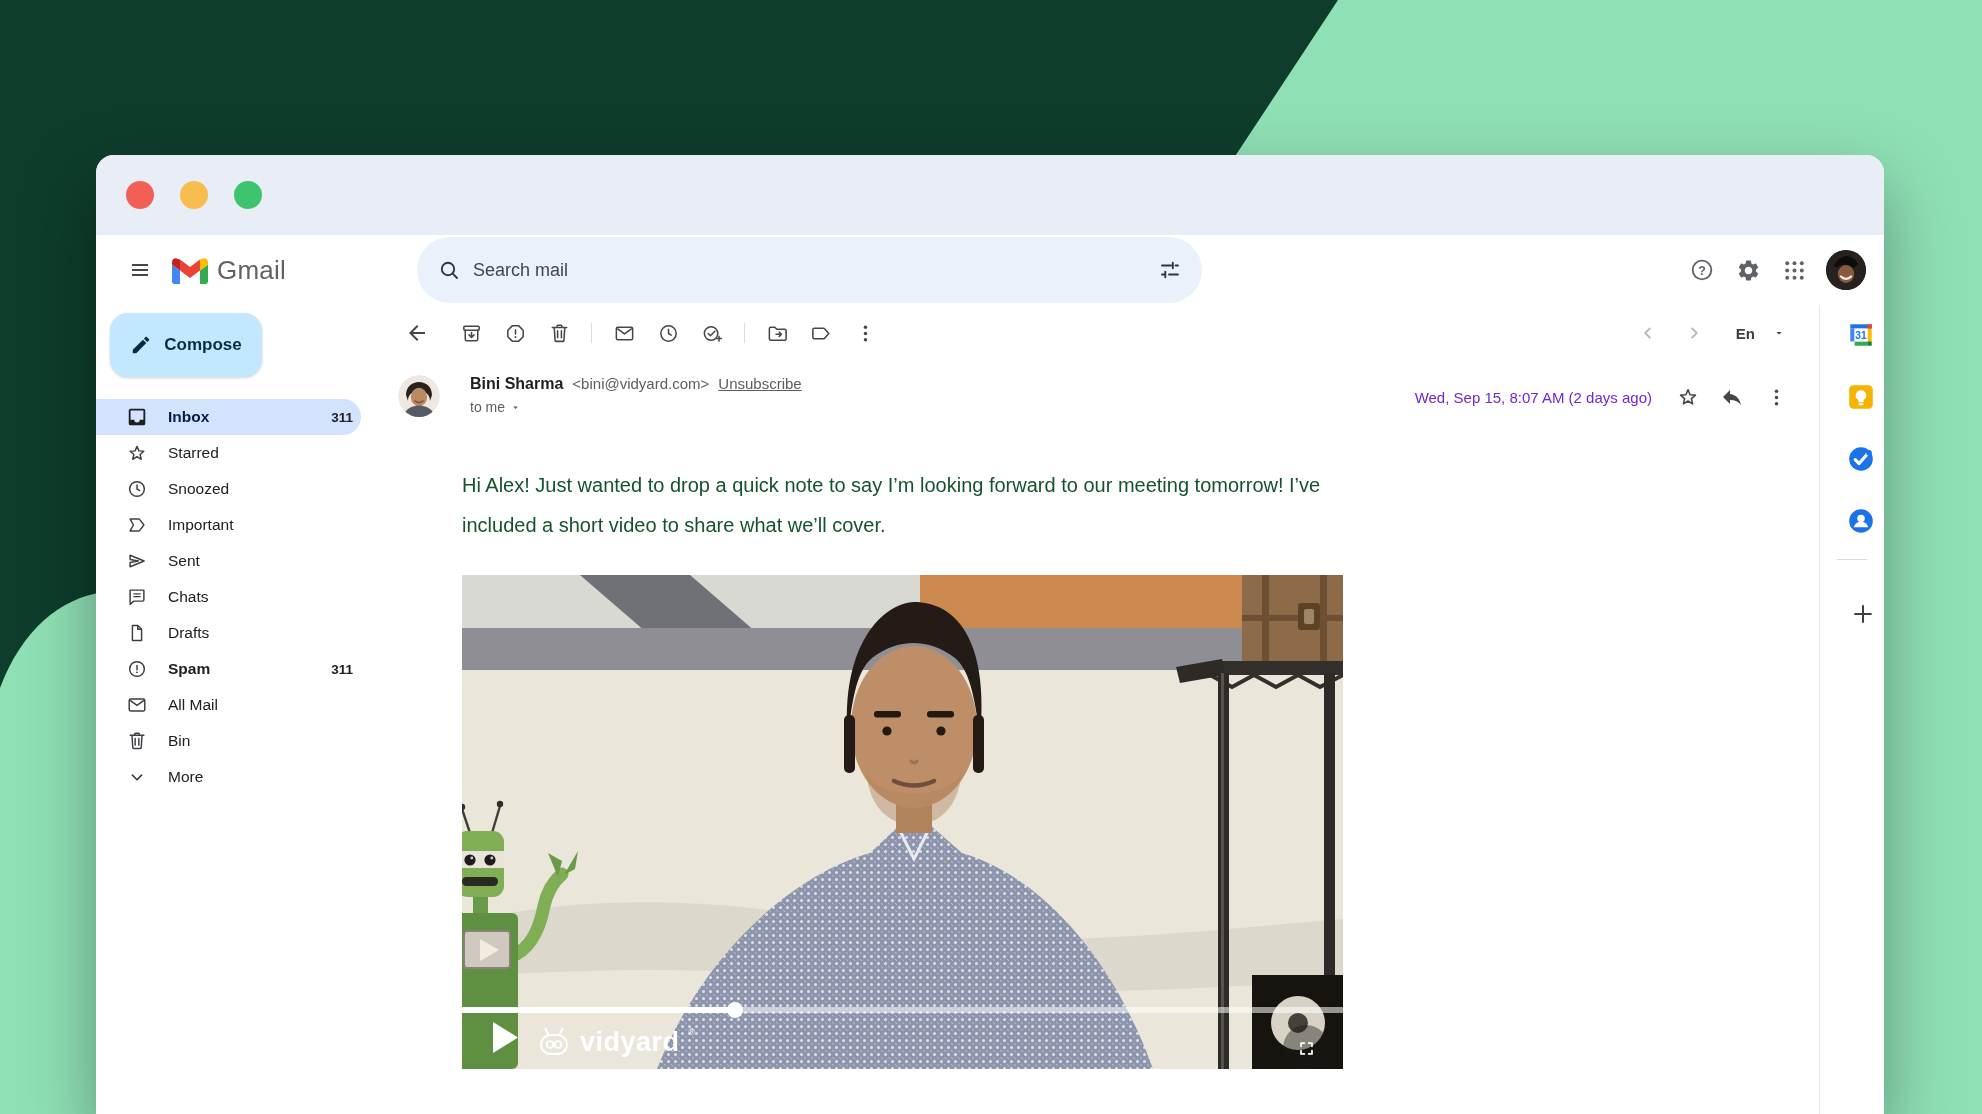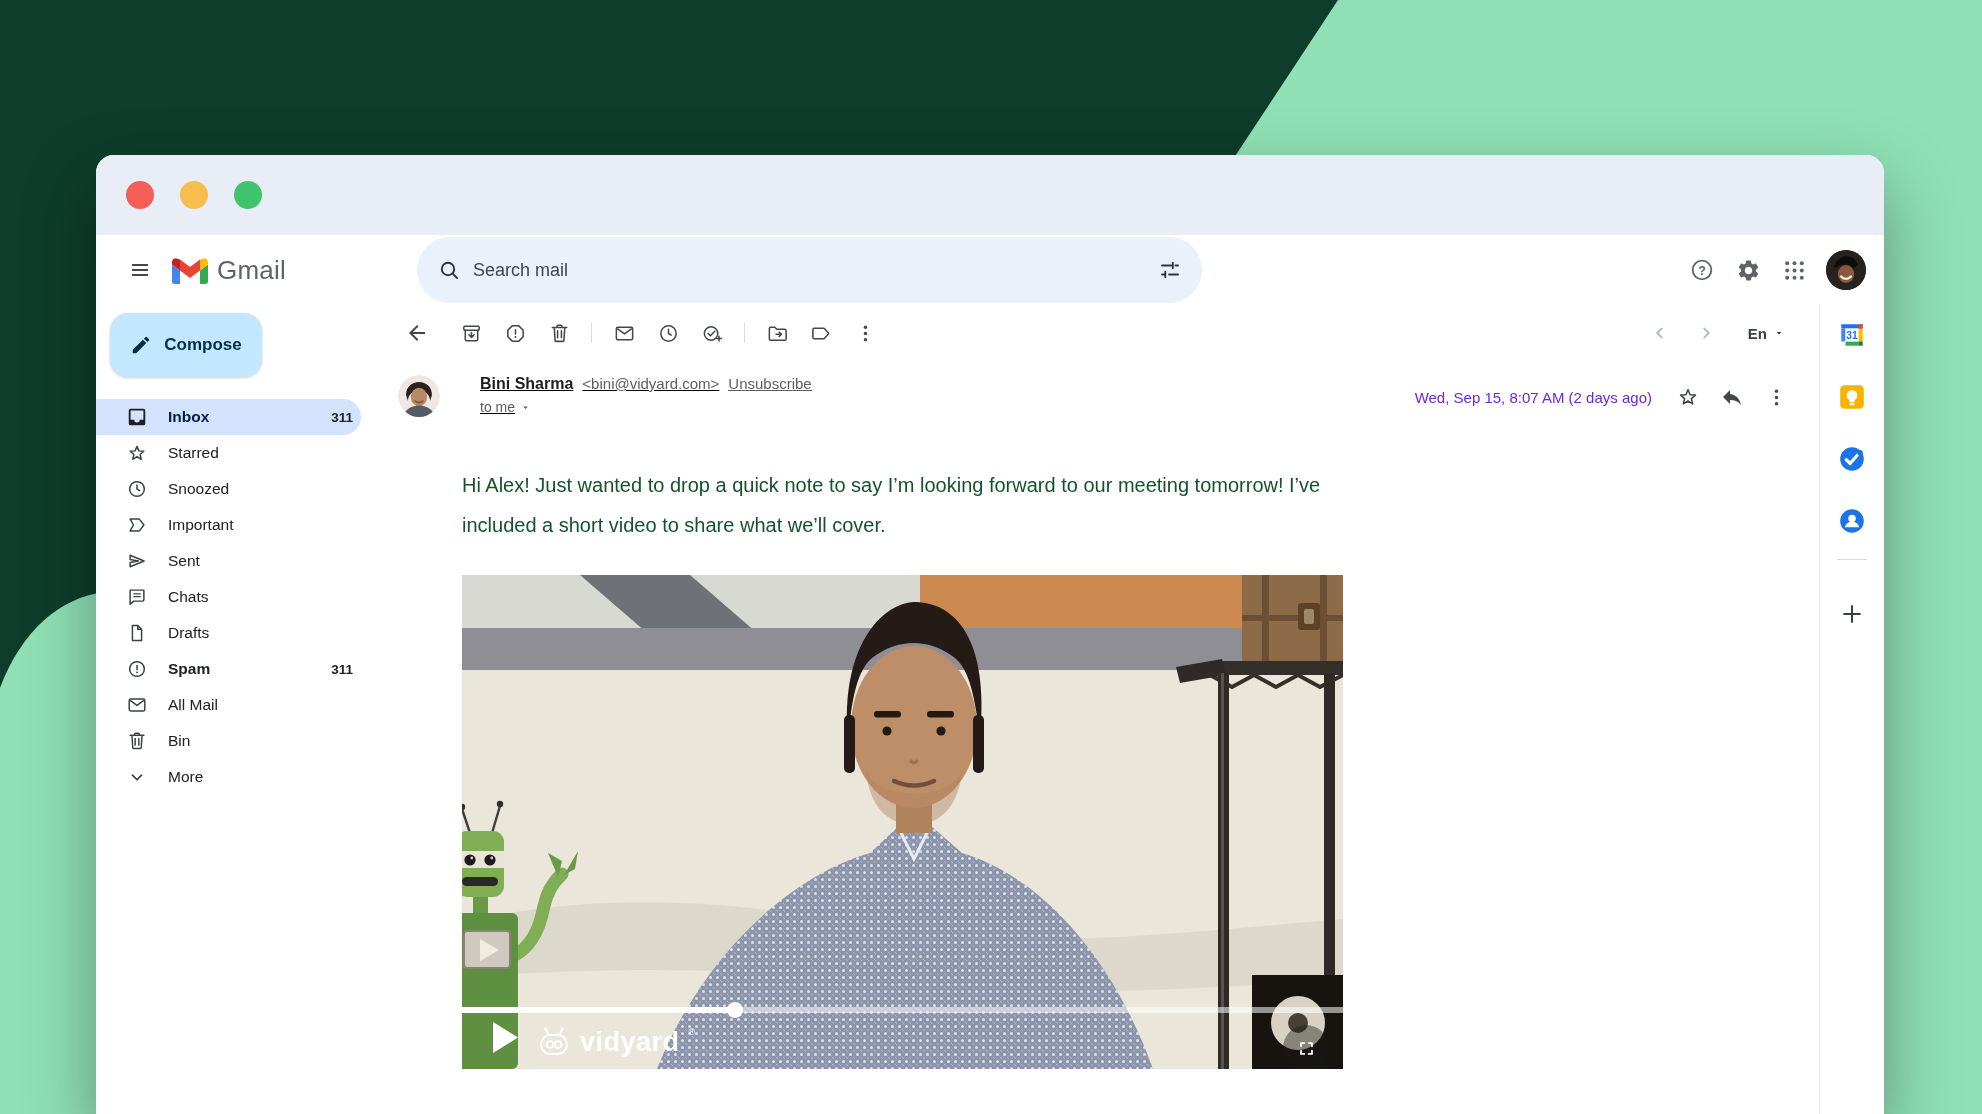--- a/index.html
+++ b/index.html
@@ -61,31 +61,31 @@
   .nav-count{font-size:13.5px;color:#202124;padding-right:8px;font-weight:bold;}
   .nav-ic{width:22px;height:22px;flex:0 0 auto;}
 
   
   .main{flex:1;min-width:0;display:flex;flex-direction:column;}
   .toolbar{height:56px;display:flex;align-items:center;padding:0 34px 0 12px;flex:0 0 auto;}
   .tb-sep{width:1px;height:20px;background:#dadce0;margin:0 10px;}
   .tb-gap{width:10px;}
   .pager{margin-left:auto;display:flex;align-items:center;gap:6px;}
   .pager .ibtn{width:40px;height:40px;}
-  .lang{display:flex;align-items:center;gap:6px;margin-left:16px;cursor:pointer;}
+  .lang{display:flex;align-items:center;gap:18px;margin-left:16px;cursor:pointer;}
   .lang-label{font-size:15px;font-weight:bold;color:#3c4043;}
 
   .subject-row{display:flex;align-items:center;padding:16px 18px 8px 79px;}
   .subject{font-size:28px;color:#1f1f1f;letter-spacing:-.2px;}
   .subject-imp{margin-left:14px;display:flex;align-items:center;}
   .subject-actions{margin-left:auto;display:flex;align-items:center;}
 
   .sender-row{display:flex;margin-top:14px;padding:0 21px 0 15px;align-items:flex-start;}
   .sender-avatar{width:42px;height:42px;border-radius:50%;overflow:hidden;flex:0 0 auto;}
-  .sender-text{margin-left:40px;text-decoration:underline;}
+  .sender-text{margin-left:30px;}
   .sender-line1{display:flex;align-items:baseline;gap:9px;}
   .sender-name{font-size:16px;font-weight:bold;color:#1f1f1f;}
   .sender-address{font-size:15px;color:#5e5e5e;}
   .unsubscribe{font-size:15px;color:#5e5e5e;text-decoration:underline;cursor:pointer;}
   .sender-line2{margin-top:6px;display:flex;align-items:center;gap:5px;font-size:14px;color:#5e5e5e;cursor:pointer;}
   .sender-meta{margin-left:auto;display:flex;align-items:center;}
   .timestamp{font-size:15px;color:#6d28d9;margin-right:14px;white-space:nowrap;}
 
   .email-body{margin:46px 0 0 79px;width:908px;font-size:20px;line-height:40px;color:#14532d;}
 
@@ -96,21 +96,21 @@
   .vid-played{height:100%;background:#fff;width:31%;}
   .vid-knob{position:absolute;top:-5px;left:calc(31% - 8px);width:16px;height:16px;border-radius:50%;background:#fff;}
   .vid-play{position:absolute;left:31px;bottom:13px;background:none;border:none;padding:0;cursor:pointer;}
   .vid-logo{position:absolute;left:74px;bottom:11px;display:flex;align-items:center;gap:8px;cursor:pointer;background:none;border:none;padding:0;}
   .vid-wordmark{color:#fff;font-size:27px;font-weight:bold;letter-spacing:.5px;}
   .vid-mark{color:#fff;font-size:9px;vertical-align:top;position:relative;top:-10px;margin-left:1px;}
   .vid-fs{position:absolute;right:14px;bottom:-2px;width:46px;height:46px;border-radius:50%;background:rgba(25,25,25,.42);border:none;display:flex;align-items:center;justify-content:center;cursor:pointer;}
 
   
   .companion{width:64px;flex:0 0 auto;border-left:1px solid #e7e8eb;display:flex;flex-direction:column;align-items:center;padding-top:6px;}
-  .comp-btn{width:48px;height:48px;margin-bottom:14px;border:none;background:none;border-radius:50%;display:flex;align-items:center;justify-content:center;padding:0;cursor:pointer;text-decoration:underline;}
+  .comp-btn{width:48px;height:48px;margin-bottom:14px;border:none;background:none;border-radius:50%;display:flex;align-items:center;justify-content:flex-end;padding:0;cursor:pointer;text-decoration:underline;}
   .comp-divider{width:30px;height:1px;background:#dadce0;margin:0 0 0 0;}
   .comp-plus{margin-top:30px;}
 </style>
 </head>
 <body>
 
 <svg class="bg" width="1982" height="1114" viewBox="0 0 1982 1114">
   <rect width="1982" height="1114" fill="#0e3d2b"></rect>
   <path d="M1338 0 L1222 176 C 1040 470 600 555 104 592 C 60 598 22 630 0 688 L0 1114 L1982 1114 L1982 0 Z" fill="#8fe0b5"></path>
 </svg>

